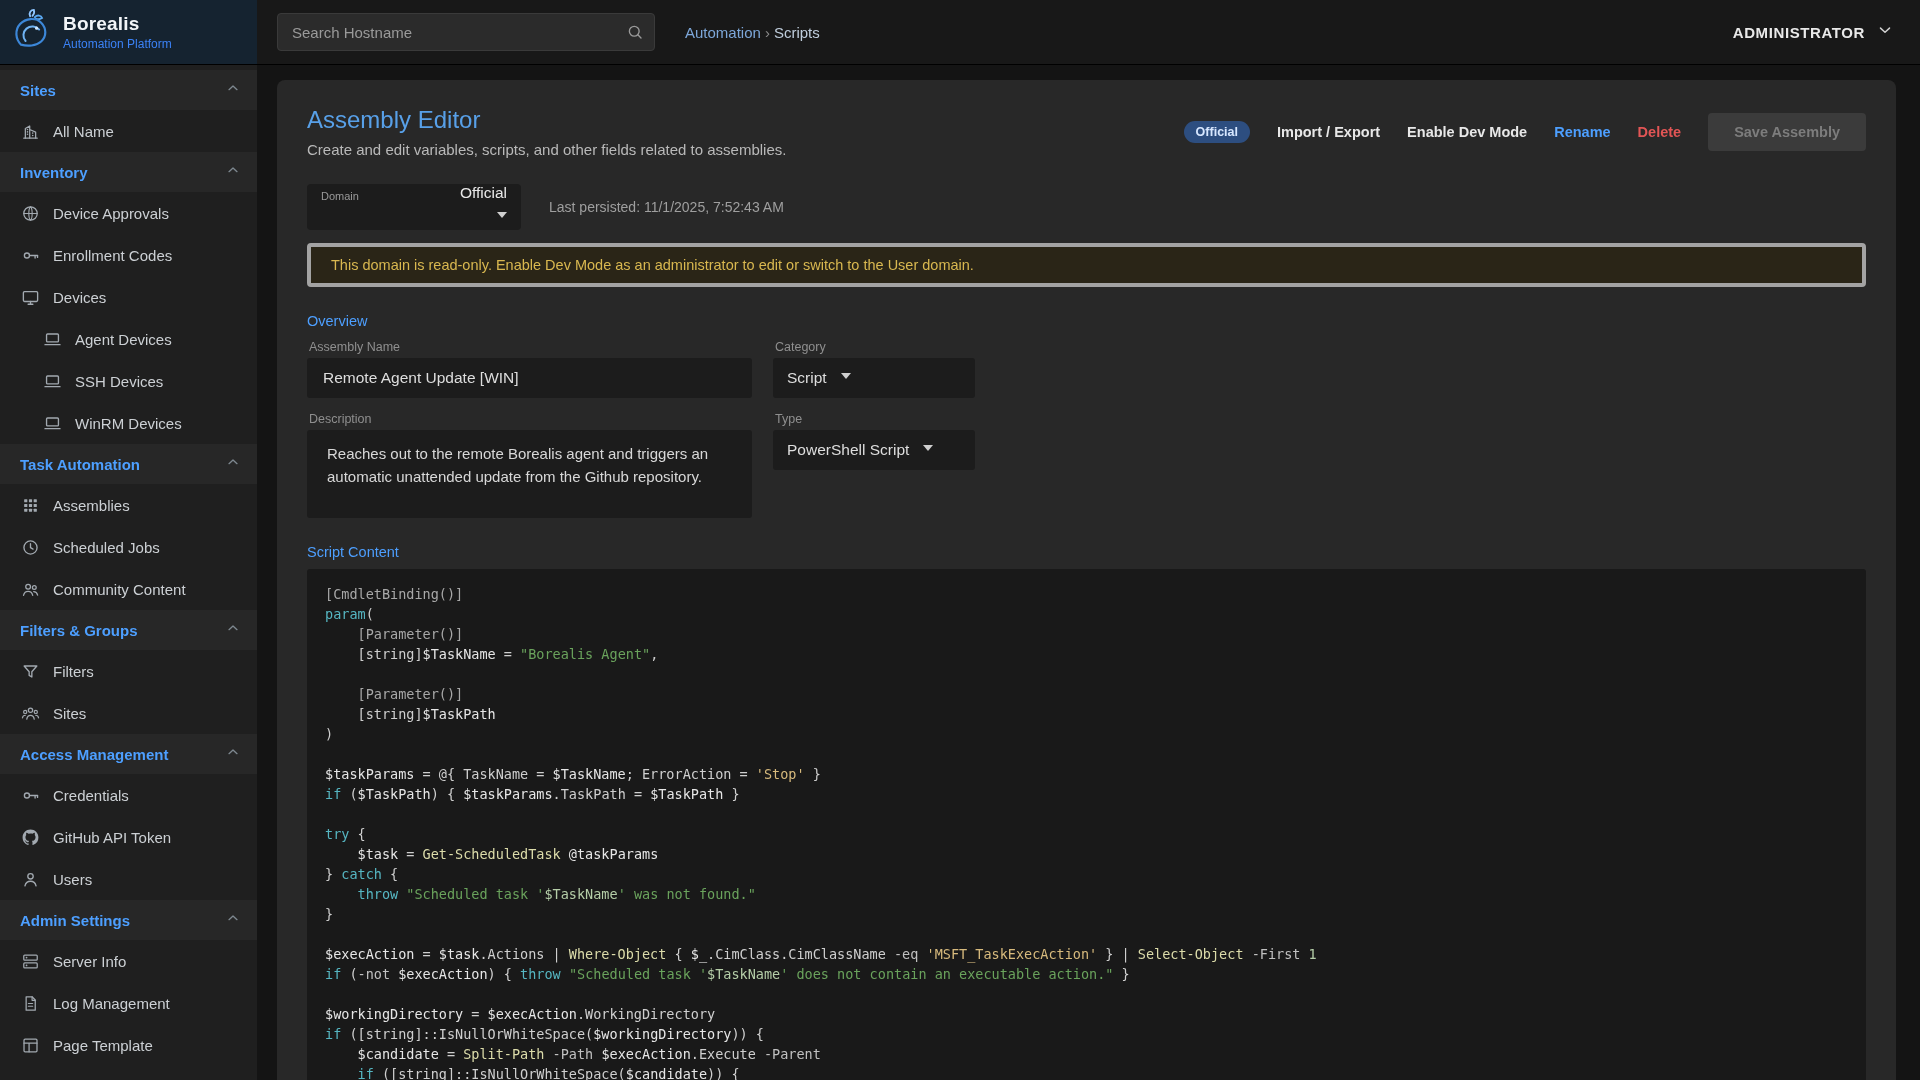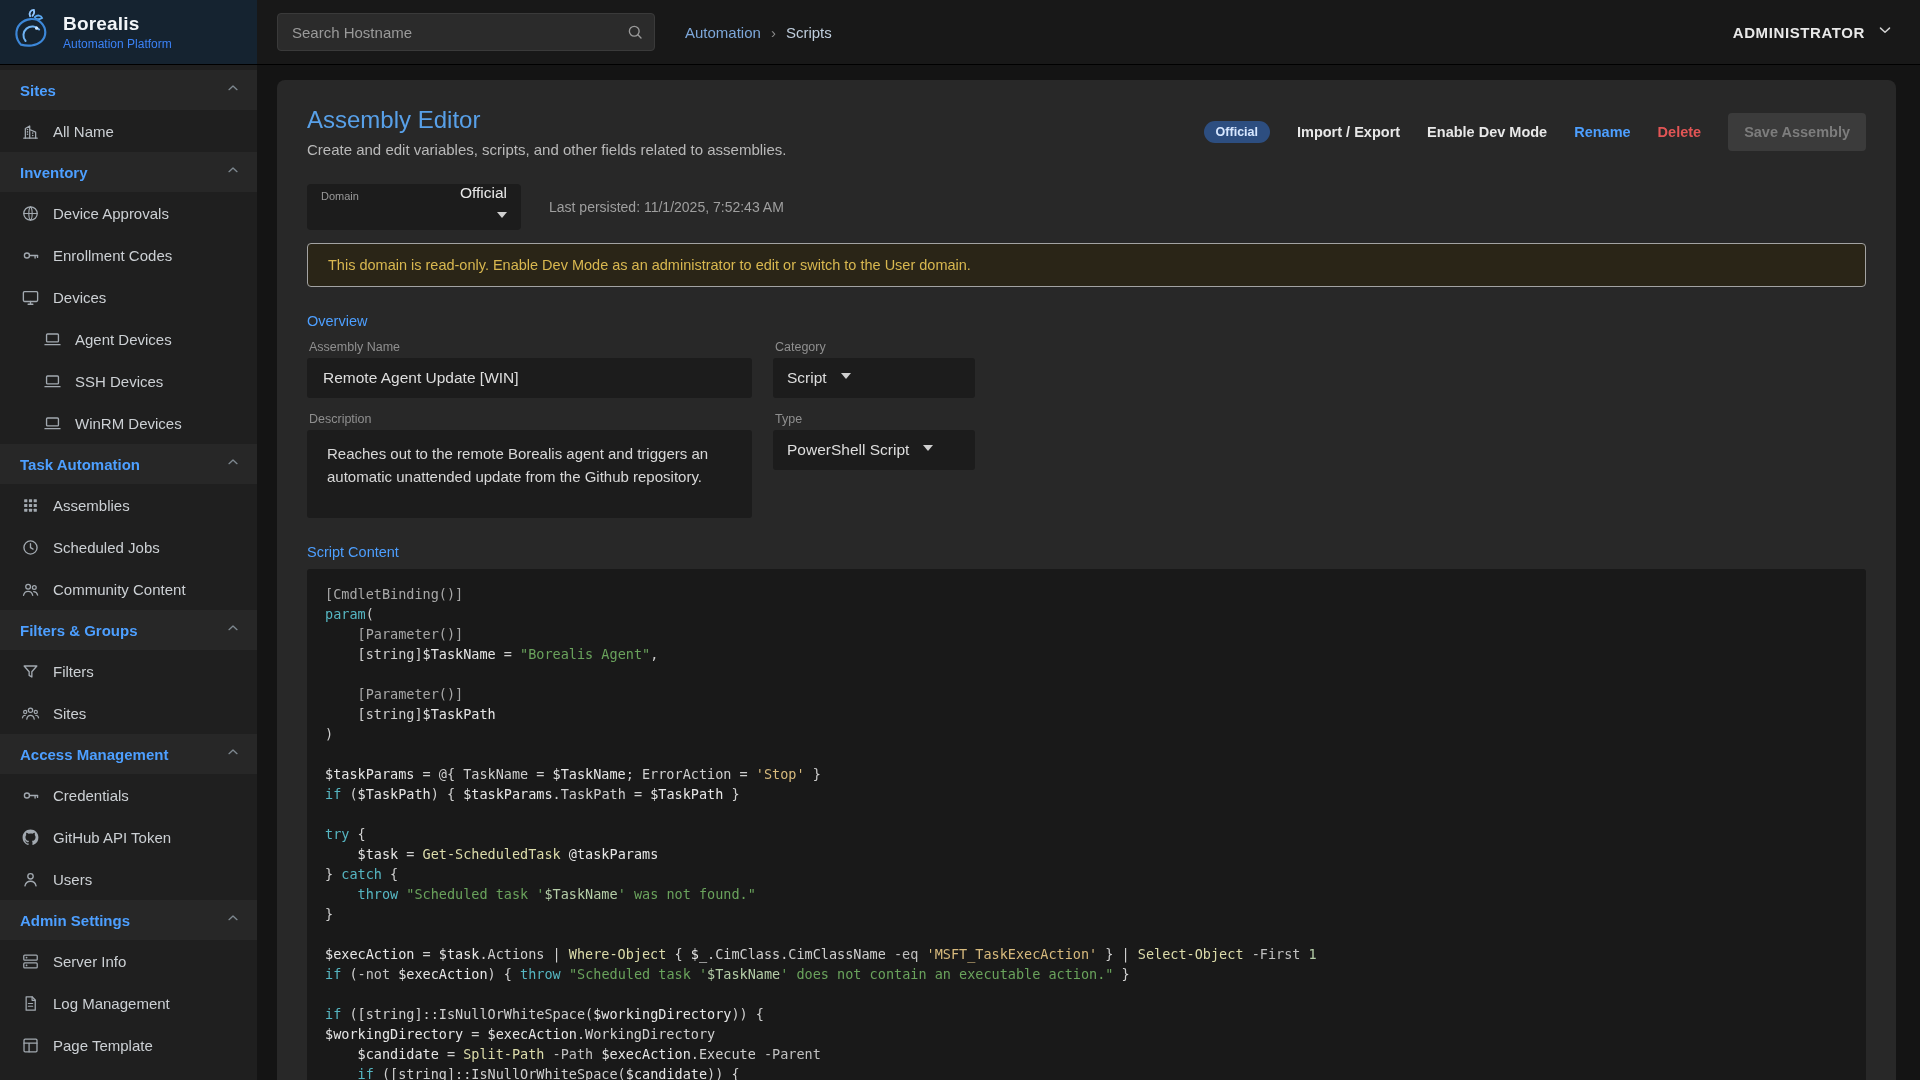--- a/index.html
+++ b/index.html
@@ -9,21 +9,21 @@
 
   
   .topbar { flex:0 0 64px; height:64px; display:flex; align-items:center; background:#181818; box-shadow:0 1px 0 #000; position:relative; z-index:5; }
   .brand { width:257px; flex:0 0 257px; height:64px; display:flex; align-items:center; gap:9px; padding-left:10px; background:#152330; }
   .brand-name { font-size:19px; font-weight:bold; color:#f2f5f8; letter-spacing:.2px; }
   .brand-sub { font-size:12px; color:#3b82f6; margin-top:2px; }
   .searchbox { margin-left:20px; width:378px; height:38px; background:#2b2b2b; border:1px solid #3a3a3a; border-radius:4px; display:flex; align-items:center; padding:0 10px 0 14px; }
   .searchbox input { flex:1; background:transparent; border:none; outline:none; color:#cfcfcf; font-size:15px; font-family:"Liberation Sans", sans-serif; }
   .searchbox input::placeholder { color:#9a9a9a; }
   .search-icon { color:#9a9a9a; display:flex; }
-  .breadcrumb { margin-left:30px; display:flex; align-items:center; gap:10px; font-size:15px; }
+  .breadcrumb { margin-left:30px; display:flex; align-items:center; gap:4px; font-size:15px; }
   .bc-link { color:#7da7d9; cursor:pointer; }
   .bc-sep { color:#8a8a8a; font-size:15px; }
   .bc-current { color:#bfcddc; }
   .tb-spacer { flex:1; }
   .user-menu { margin-right:26px; display:flex; align-items:center; gap:11px; cursor:pointer; }
   .user-label { font-size:15px; font-weight:bold; color:#e9e9e9; letter-spacing:.6px; }
   .user-menu svg { color:#cfcfcf; }
 
   
   .body-row { flex:1; display:flex; overflow:hidden; }
@@ -42,33 +42,33 @@
 
   
   .card-header { display:flex; align-items:center; justify-content:space-between; }
   .page-title { color:#58a0e8; font-size:24px; font-weight:normal; }
   .page-subtitle { color:#b9b9b9; font-size:15px; margin-top:7px; }
   .header-actions { display:flex; align-items:center; gap:27px; }
   .badge { background:#2d4e80; color:#d7e7ff; font-size:12.5px; font-weight:bold; padding:4px 12px; border-radius:11px; }
   .text-btn { font-size:14.5px; font-weight:bold; color:#e8e8e8; cursor:pointer; white-space:nowrap; }
   .text-btn.blue { color:#4d9fff; }
   .text-btn.red { color:#e25555; }
-  .btn-disabled { background:#3b3b3b; color:#7d7d7d; font-size:14.5px; font-weight:bold; padding:11px 16px; border-radius:4px; border:none; cursor:default; font-family:"Liberation Sans", sans-serif; }
+  .btn-disabled { background:#3b3b3b; color:#7d7d7d; font-size:14.5px; font-weight:bold; padding:11px 26px; border-radius:4px; border:none; cursor:default; font-family:"Liberation Sans", sans-serif; }
 
   
   .domain-row { margin-top:26px; display:flex; align-items:center; }
   .select-box { position:relative; background:#1c1c1c; border-radius:4px; height:46px; display:flex; align-items:flex-end; padding:0 14px 8px 14px; cursor:pointer;flex-direction:column; }
   .select-box .floating-label { position:absolute; top:6px; left:14px; font-size:11px; color:#9a9a9a; }
   .select-box .select-value { font-size:15.5px; color:#e8e8e8; flex:1; }
   .caret { width:0; height:0; border-left:5px solid transparent; border-right:5px solid transparent; border-top:6px solid #cfcfcf; margin-left:14px; margin-bottom:4px; }
   .domain-select { width:214px; }
   .last-persisted { margin-left:28px; color:#9f9f9f; font-size:14px; }
 
   
-  .warning-banner { margin-top:13px; height:44px; border:1px solid #a3a3a3; background:#2a2517; border-radius:4px; display:flex; align-items:center; padding:0 20px; color:#d9b850; font-size:14.5px; }
+  .warning-banner { margin-top:13px; height:44px; border:4px solid #a3a3a3; background:#2a2517; border-radius:4px; display:flex; align-items:center; padding:0 20px; color:#d9b850; font-size:14.5px; }
 
   
   .section-label { color:#4d9fff; font-size:14.5px; margin-top:26px; }
   .form-row { display:flex; gap:21px; margin-top:11px; align-items:flex-start; }
   .form-row + .form-row { margin-top:14px; }
   .field { display:flex; flex-direction:column; }
   .field-label { font-size:12.5px; color:#8f8f8f; margin:0 0 4px 2px; }
   .field-box { background:#1c1c1c; border-radius:3px; height:40px; display:flex; align-items:center; padding:0 16px; font-size:15.5px; color:#dedede; }
   .name-field .field-box { width:445px; }
   .small-select { width:202px; height:40px; align-items:center; padding:0 14px; }
@@ -435,22 +435,22 @@
             <div class="code-line"></div>
             <div class="code-line"><span class="tok-kw">try</span><span class="tok-pl"> {</span></div>
             <div class="code-line"><span class="tok-pl">    </span><span class="tok-var">$task</span><span class="tok-pl"> = </span><span class="tok-cmd">Get-ScheduledTask</span><span class="tok-pl"> </span><span class="tok-var">@taskParams</span></div>
             <div class="code-line"><span class="tok-pl">} </span><span class="tok-kw">catch</span><span class="tok-pl"> {</span></div>
             <div class="code-line"><span class="tok-pl">    </span><span class="tok-kw">throw</span><span class="tok-pl"> </span><span class="tok-str">"Scheduled task '</span><span class="tok-vstr">$TaskName</span><span class="tok-str">' was not found."</span></div>
             <div class="code-line"><span class="tok-pl">}</span></div>
             <div class="code-line"></div>
             <div class="code-line"><span class="tok-var">$execAction</span><span class="tok-pl"> = </span><span class="tok-var">$task</span><span class="tok-pl">.Actions | </span><span class="tok-cmd">Where-Object</span><span class="tok-pl"> { </span><span class="tok-var">$_</span><span class="tok-pl">.CimClass.CimClassName </span><span class="tok-prm">-eq</span><span class="tok-pl"> </span><span class="tok-sstr">'MSFT_TaskExecAction'</span><span class="tok-pl"> } | </span><span class="tok-cmd">Select-Object</span><span class="tok-pl"> </span><span class="tok-prm">-First</span><span class="tok-pl"> </span><span class="tok-num">1</span></div>
             <div class="code-line"><span class="tok-kw">if</span><span class="tok-pl"> (</span><span class="tok-prm">-not</span><span class="tok-pl"> </span><span class="tok-var">$execAction</span><span class="tok-pl">) { </span><span class="tok-kw">throw</span><span class="tok-pl"> </span><span class="tok-str">"Scheduled task '</span><span class="tok-vstr">$TaskName</span><span class="tok-str">' does not contain an executable action."</span><span class="tok-pl"> }</span></div>
             <div class="code-line"></div>
+            <div class="code-line"><span class="tok-var">$workingDirectory</span><span class="tok-pl"> = </span><span class="tok-var">$execAction</span><span class="tok-pl">.WorkingDirectory</span></div>
             <div class="code-line"><span class="tok-kw">if</span><span class="tok-pl"> ([string]::IsNullOrWhiteSpace(</span><span class="tok-var">$workingDirectory</span><span class="tok-pl">)) {</span></div>
-            <div class="code-line"><span class="tok-var">$workingDirectory</span><span class="tok-pl"> = </span><span class="tok-var">$execAction</span><span class="tok-pl">.WorkingDirectory</span></div>
             <div class="code-line"><span class="tok-pl">    </span><span class="tok-var">$candidate</span><span class="tok-pl"> = </span><span class="tok-cmd">Split-Path</span><span class="tok-pl"> </span><span class="tok-prm">-Path</span><span class="tok-pl"> </span><span class="tok-var">$execAction</span><span class="tok-pl">.Execute </span><span class="tok-prm">-Parent</span></div>
             <div class="code-line"><span class="tok-pl">    </span><span class="tok-kw">if</span><span class="tok-pl"> ([string]::IsNullOrWhiteSpace(</span><span class="tok-var">$candidate</span><span class="tok-pl">)) {</span></div>
           </div>
 
       </div>
     </div>
   </div>
 </div>
 
 </body></html>

